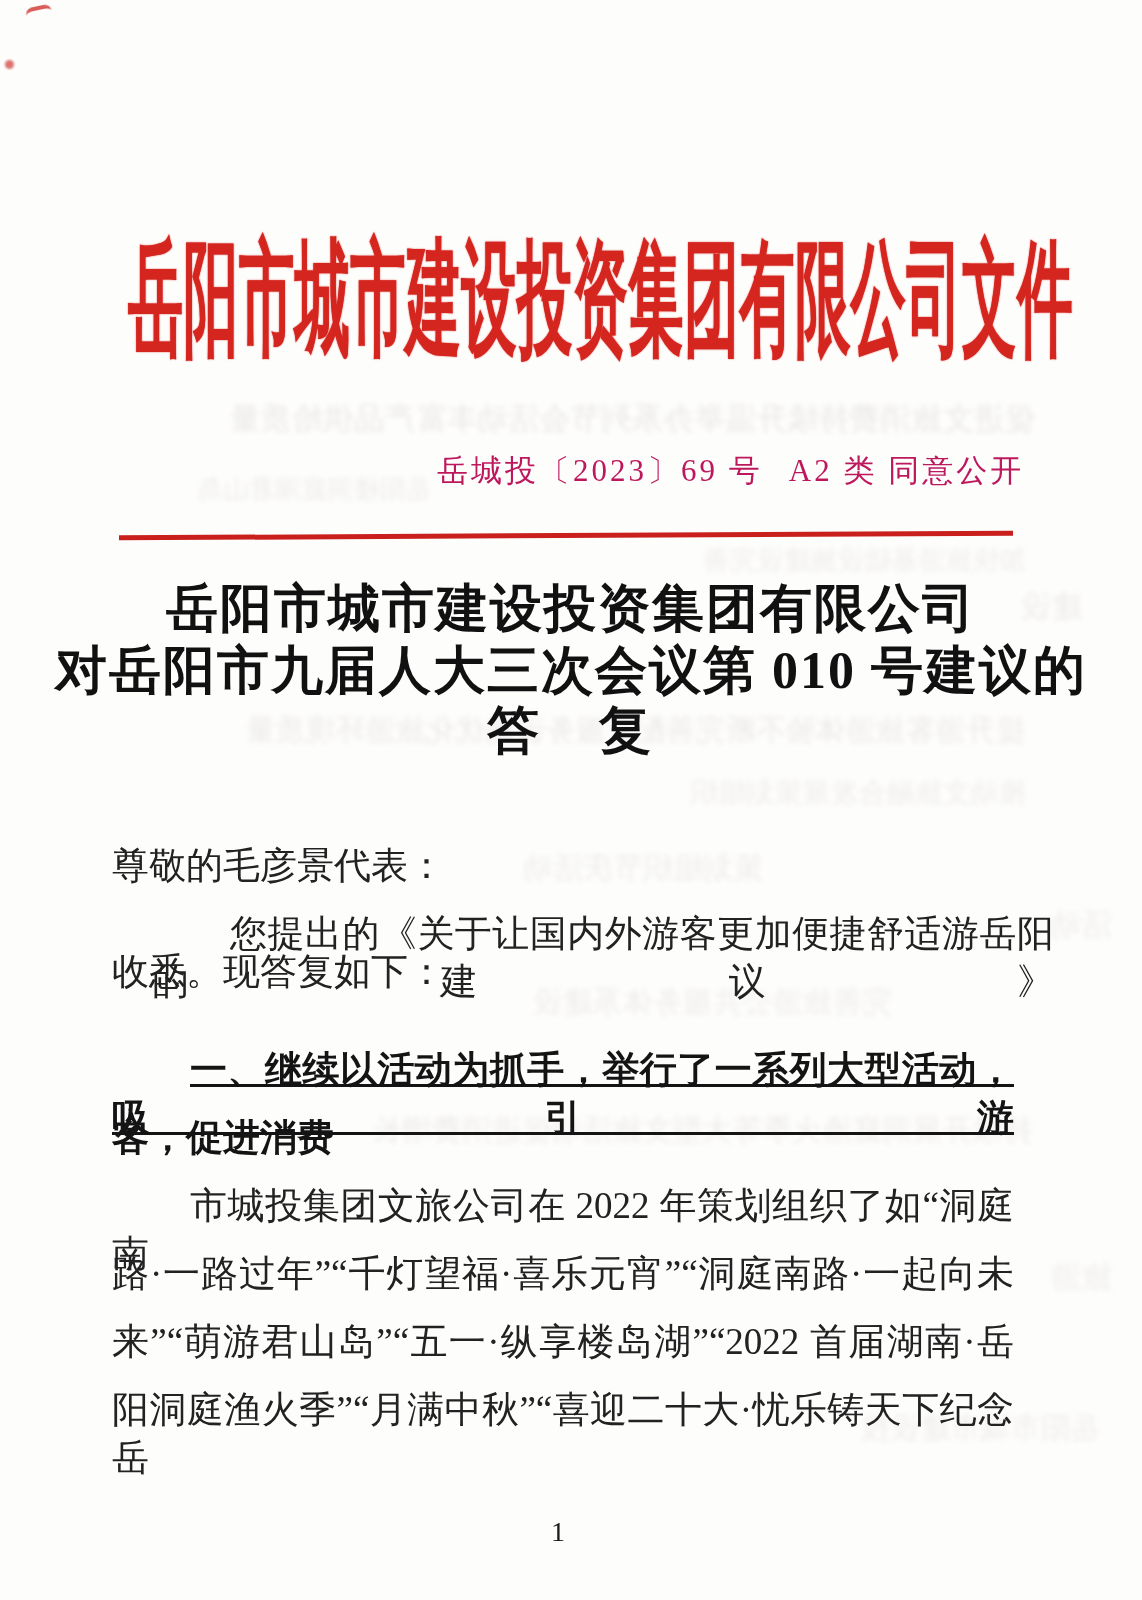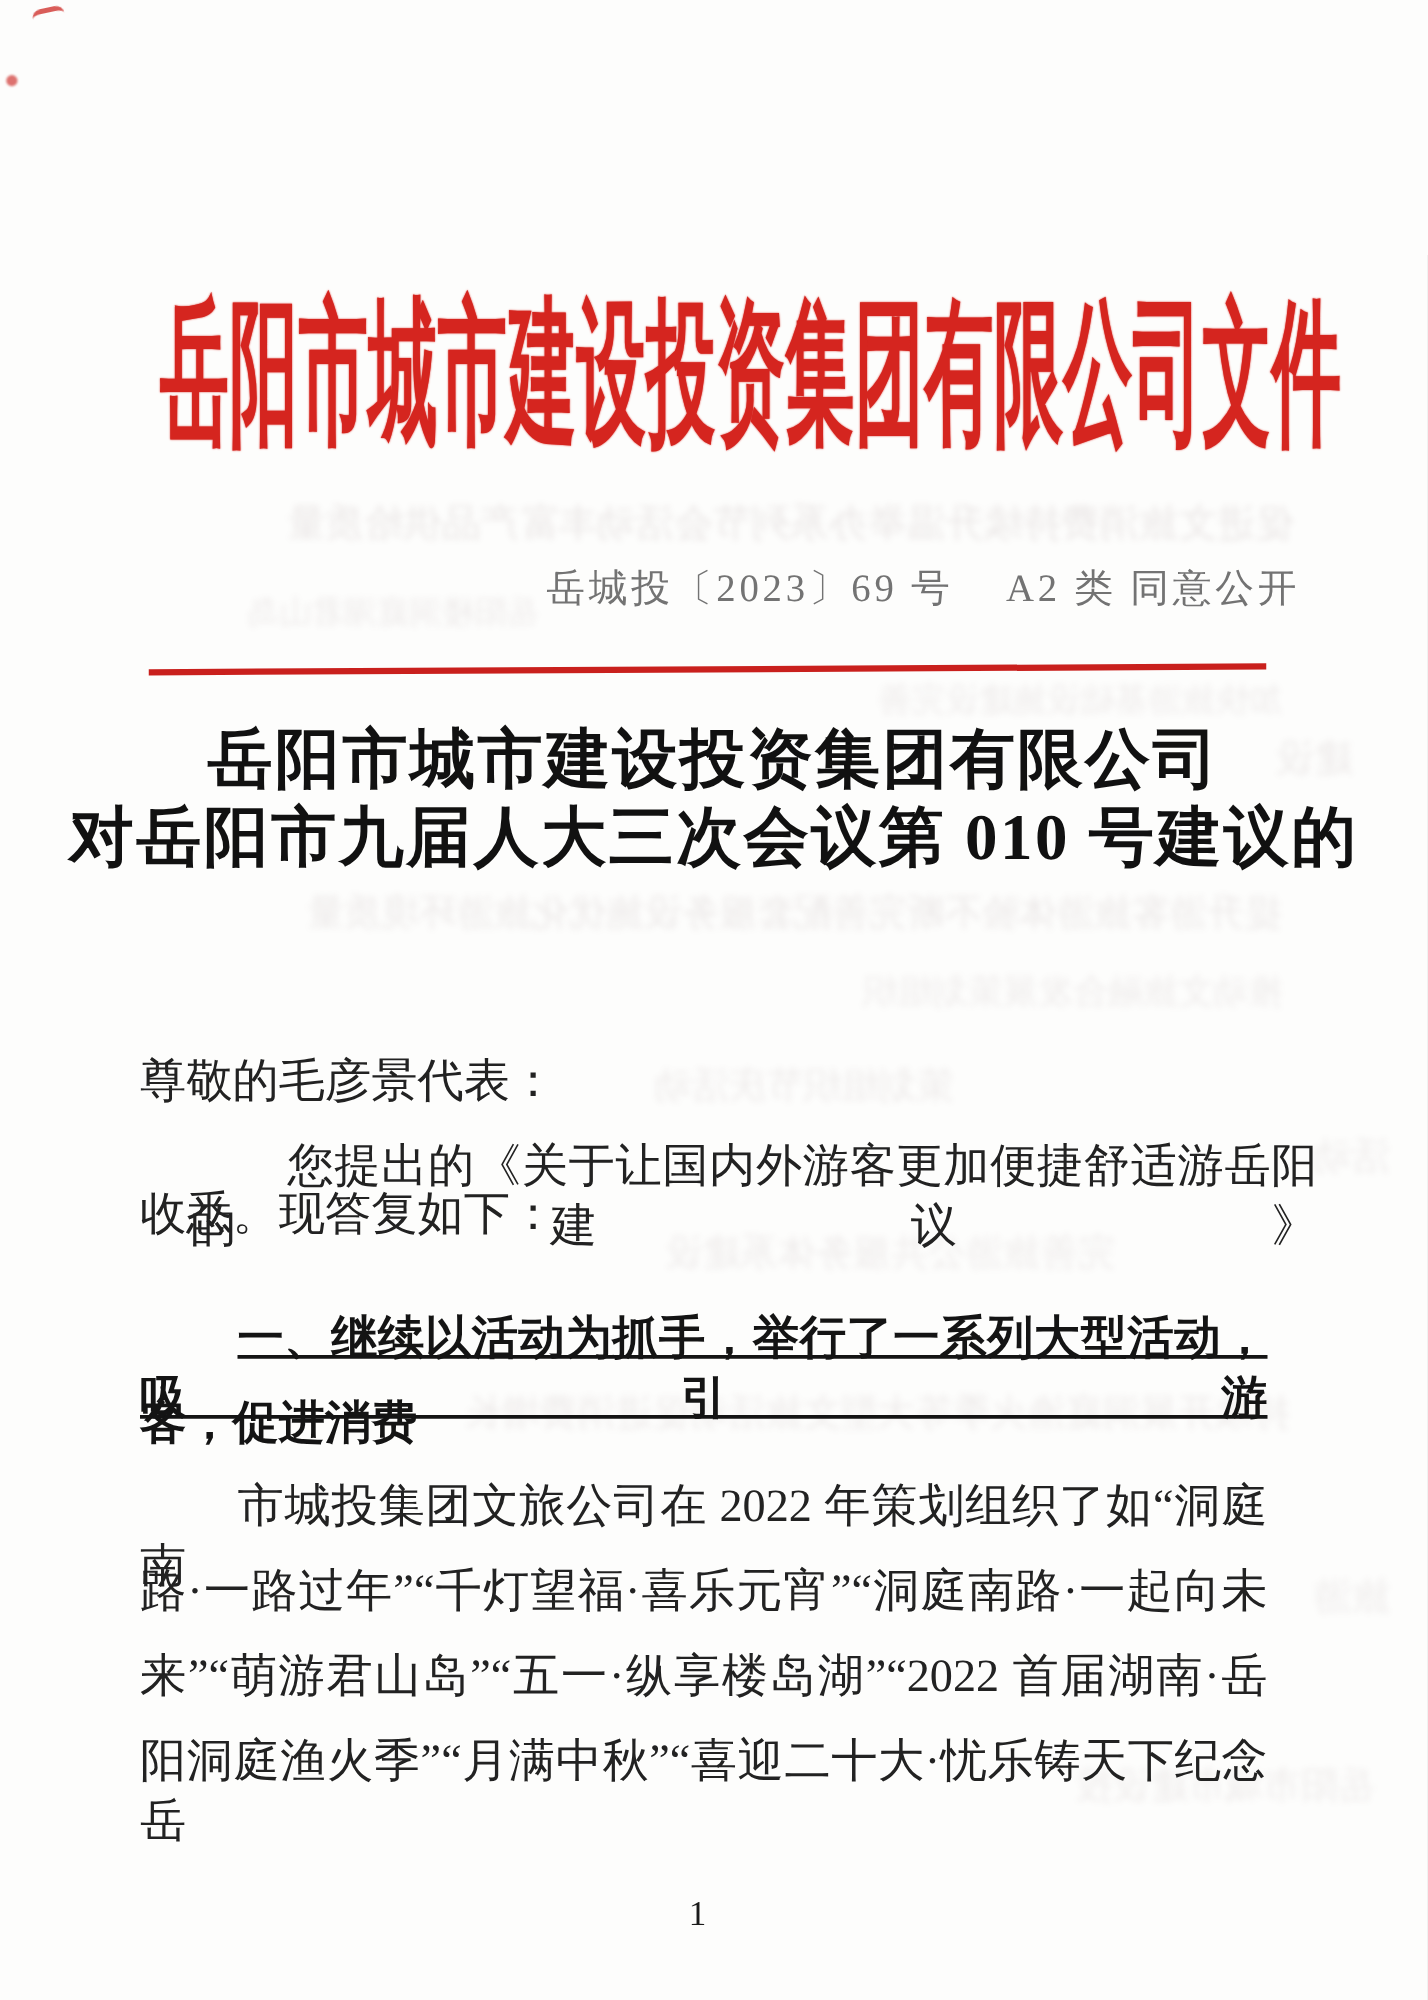--- a/index.html
+++ b/index.html
@@ -31,24 +31,24 @@
     transform-origin: top left;
     text-align: center;
   }
 
   
   .doc-number-row {
     position: absolute;
     top: 450px;
     left: 437px;
     display: flex;
-    gap: 42px;
+    gap: 26px;
     font-size: 31px;
     letter-spacing: 3px;
-    color: #737373;
+    color: #be185d;
     white-space: nowrap;
   }
 
   
   .red-rule {
     position: absolute;
     top: 533px;
     left: 119px;
     width: 894px;
     height: 5px;
@@ -188,20 +188,21 @@
 
   <div class="doc-number-row">
     <span>岳城投〔2023〕69 号</span>
     <span>A2 类 同意公开</span>
   </div>
 
   <div class="red-rule"></div>
 
   <div class="doc-title-line doc-title-1">岳阳市城市建设投资集团有限公司</div>
   <div class="doc-title-line doc-title-2">对岳阳市九届人大三次会议第 010 号建议的</div>
+  <div class="doc-title-line doc-title-3">答　复</div>
 
   <div class="body-line bl-0">尊敬的毛彦景代表：</div>
   <div class="body-line bl-1 indent justify">您提出的《关于让国内外游客更加便捷舒适游岳阳的建议》</div>
   <div class="body-line bl-2">收悉。现答复如下：</div>
   <div class="body-line bl-3 hei indent justify">一、继续以活动为抓手，举行了一系列大型活动，吸引游</div>
   <div class="body-line bl-4 hei">客，促进消费</div>
   <div class="body-line bl-5 indent justify">市城投集团文旅公司在 2022 年策划组织了如“洞庭南</div>
   <div class="body-line bl-6 justify">路·一路过年”“千灯望福·喜乐元宵”“洞庭南路·一起向未</div>
   <div class="body-line bl-7 justify">来”“萌游君山岛”“五一·纵享楼岛湖”“2022 首届湖南·岳</div>
   <div class="body-line bl-8 justify">阳洞庭渔火季”“月满中秋”“喜迎二十大·忧乐铸天下纪念岳</div>

